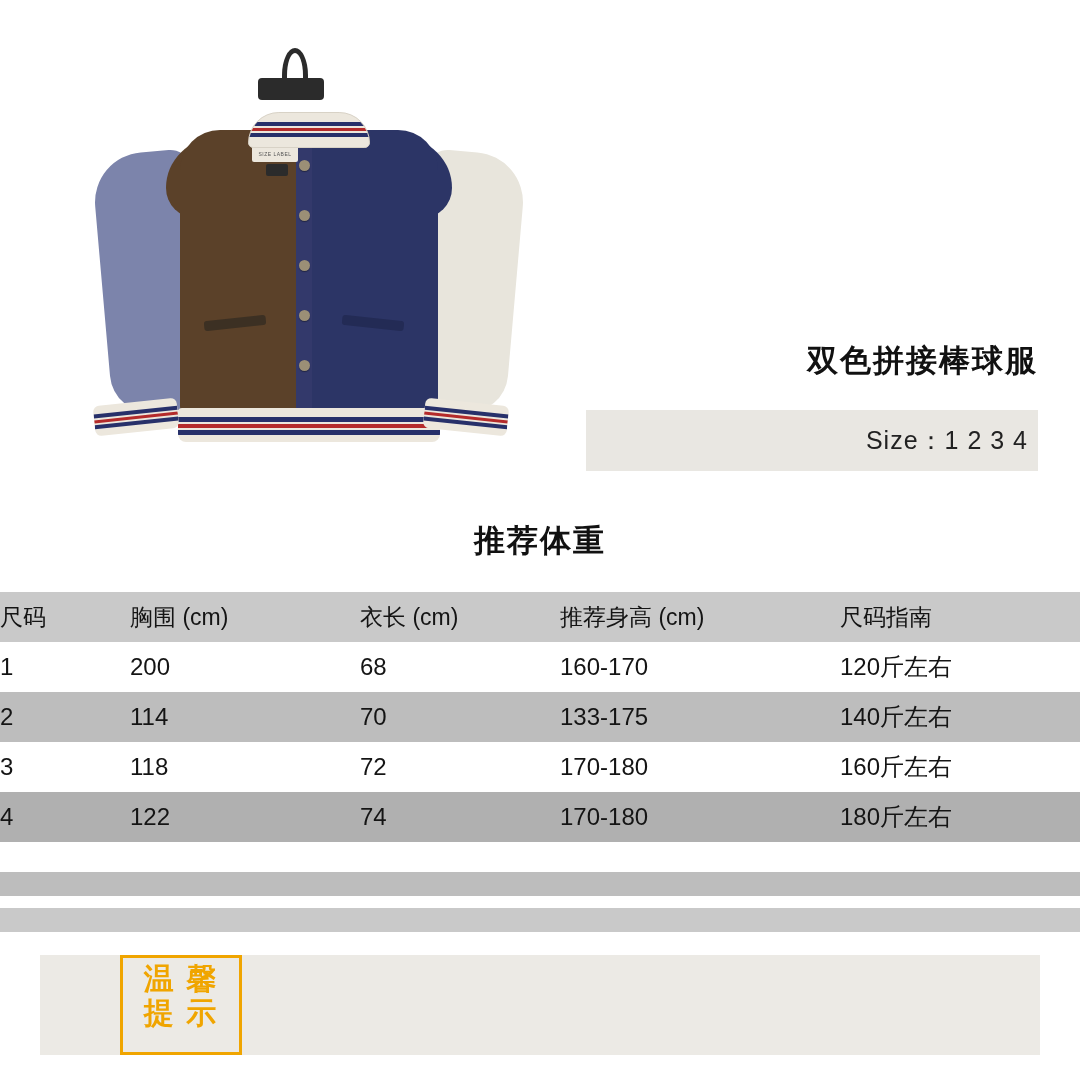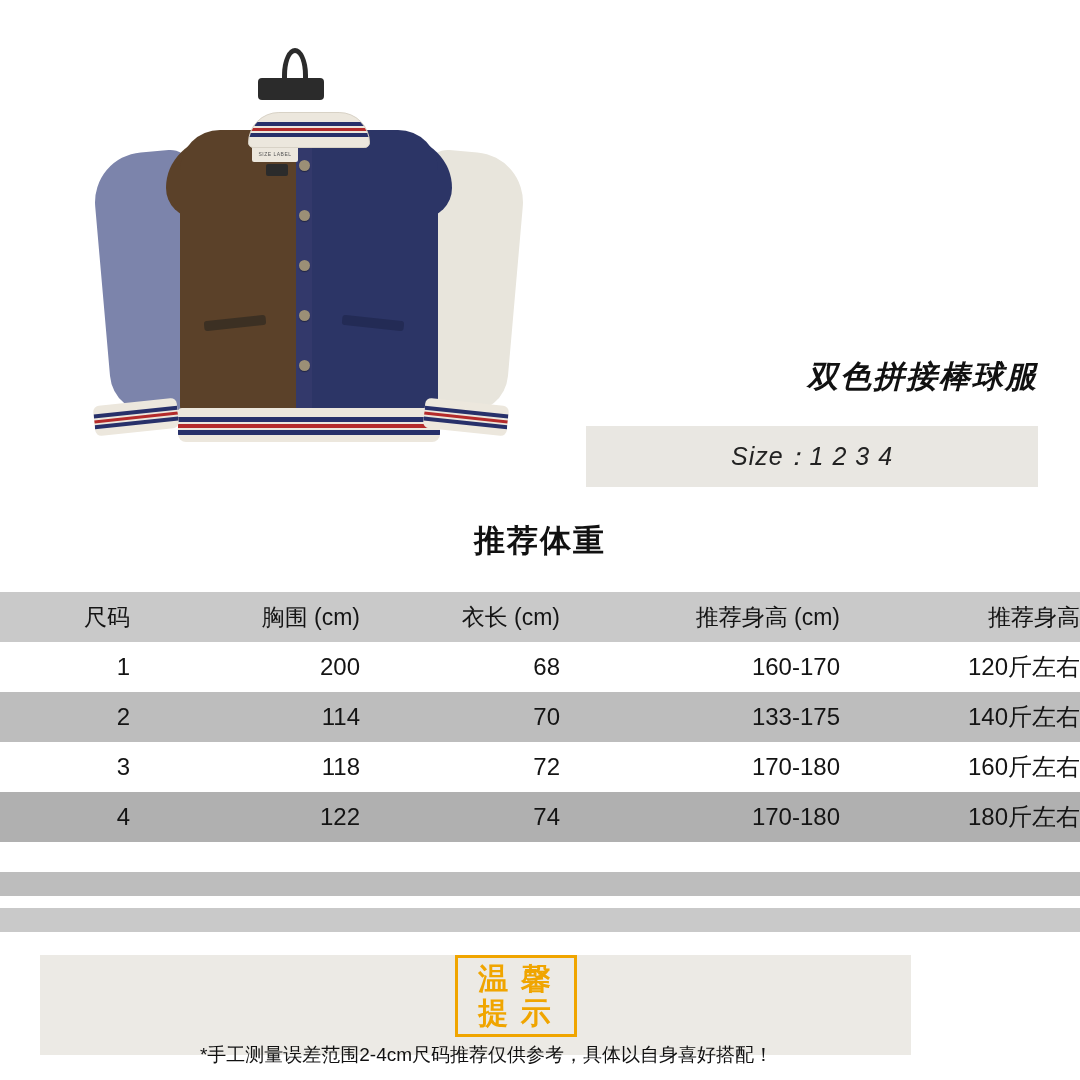--- a/index.html
+++ b/index.html
@@ -248,37 +248,36 @@
     height: 12px;
     background: #2b2b2b;
     border-radius: 2px;
     z-index: 6;
   }
 
   
   .title-block {
     position: absolute;
     right: 42px;
-    top: 356px;
+    top: 340px;
     width: 520px;
     text-align: right;
-    font-style: italic;
   }
   .product-title {
     font-size: 31px;
     font-weight: bold;
     color: #111;
     letter-spacing: 2px;
     margin: 0 0 28px 0;
   }
   .size-bar {
     background: #e9e7e2;
-    padding: 14px 32px;
+    padding: 14px 10px;
     display: block;
-    text-align: center;
+    text-align: right;
     margin-left: 68px;
   }
   .size-bar-text {
     font-size: 25px;
     color: #222;
     letter-spacing: 1px;
   }
 
   
   .guide-heading {
@@ -296,21 +295,21 @@
   
   .size-table {
     position: absolute;
     top: 592px;
     left: 0;
     width: 1080px;
     border-collapse: collapse;
     table-layout: fixed;
   }
   .size-table th, .size-table td {
-    text-align: right;
+    text-align: left;
     font-weight: normal;
     color: #141414;
     padding: 0;
     height: 50px;
     vertical-align: middle;
   }
   .size-table th {
     font-size: 23px;
     background: #c9c9c9;
   }
@@ -336,26 +335,24 @@
     background: #bdbdbd;
   }
   .band-1 { top: 872px; }
   .band-2 { top: 908px; background: #c9c9c9; }
 
   
   .notice {
     position: absolute;
     left: 40px;
     top: 955px;
-    width: 871px;
+    width: 1000px;
     height: 100px;
     background: #eceae5;
     display: flex;
-    align-items: center;
-    flex-direction: column;
   }
   .notice-badge {
     width: 112px;
     margin-left: 80px;
     border: 3px solid #f0a500;
     color: #f0a500;
     font-size: 30px;
     font-weight: bold;
     line-height: 34px;
     text-align: center;
@@ -444,21 +441,21 @@
       <col class="col-length">
       <col class="col-height">
       <col class="col-weight">
   </colgroup>
   <thead>
     <tr>
       <th>尺码</th>
       <th>胸围 (cm)</th>
       <th>衣长 (cm)</th>
       <th>推荐身高 (cm)</th>
-      <th>推荐身高</th>
+      <th>尺码指南</th>
     </tr>
   </thead>
   <tbody>
     <tr>
       <td>1</td>
       <td>200</td>
       <td>68</td>
       <td>160-170</td>
       <td>120斤左右</td>
     </tr>
@@ -488,15 +485,14 @@
 
 <div class="band band-1"></div>
 <div class="band band-2"></div>
 
 <div class="notice">
   <div class="notice-badge">
     <div>温 馨</div>
     <div>提 示</div>
   </div>
   <div class="notice-lines">
-    <div>*手工测量误差范围2-4cm尺码推荐仅供参考，具体以自身喜好搭配！</div>
   </div>
 </div>
 
 </body></html>

